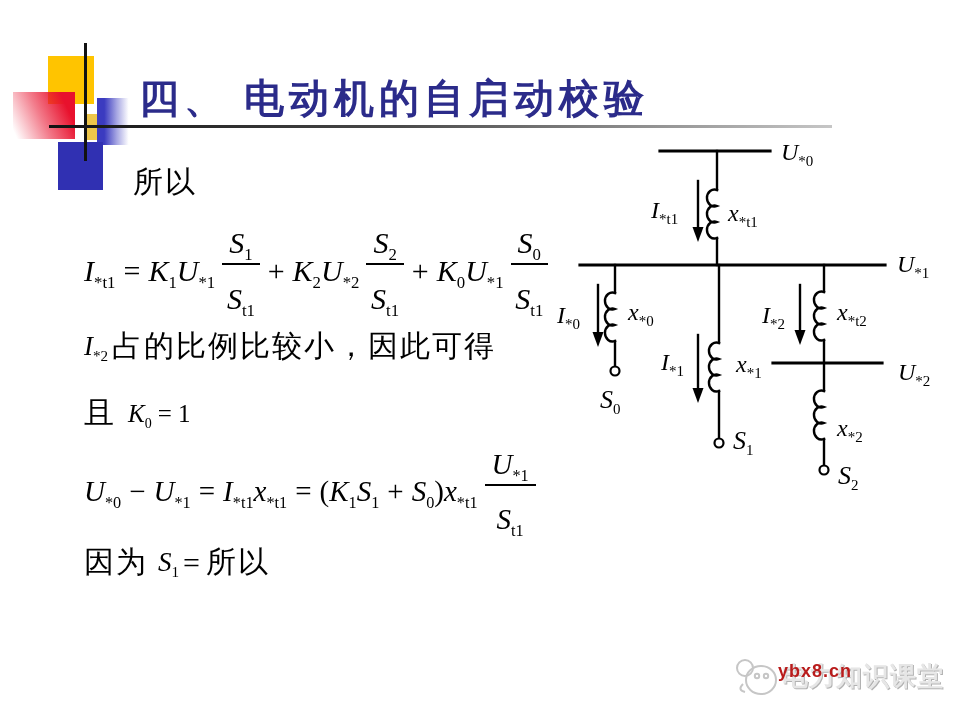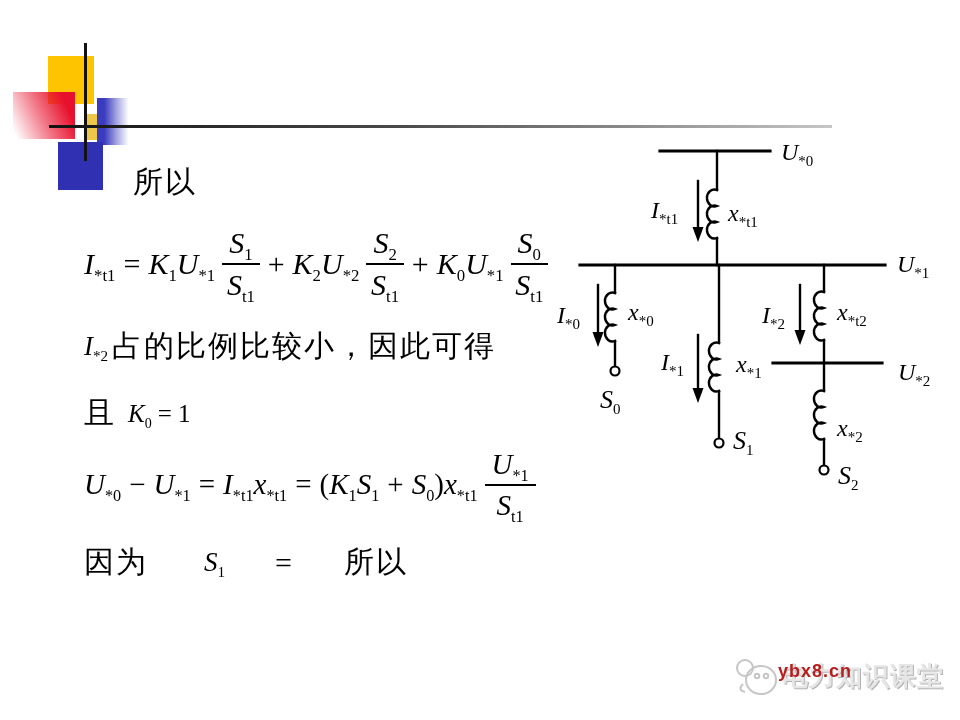--- a/index.html
+++ b/index.html
@@ -21,33 +21,33 @@
   
   .title{position:absolute;left:139px;top:71px;font-size:40px;font-weight:bold;
          color:#2b2b8a;letter-spacing:5px;white-space:nowrap;}
   
   .cn{letter-spacing:2px;}
   .row{position:absolute;display:flex;align-items:center;white-space:nowrap;}
   .vb{font-style:italic;}
   sub{font-size:0.56em;line-height:0;font-style:normal;}
   .frac{display:inline-flex;flex-direction:column;align-items:center;text-align:center;line-height:1.2;}
   .frac .num{border-bottom:2px solid #000;padding:1px 7px 2px;}
-  .frac .den{padding-top:2px;}
+  .frac .den{padding-top:16px;}
   .op{margin:0 8px;}
   .g{display:inline-flex;align-items:flex-end;}
   .mgl{margin-left:7px;}
   #intro{left:133px;top:162px;font-size:30px;}
   #f1{left:84px;top:224px;font-size:30px;}
   #remark1{left:84px;top:326px;font-size:30px;}
   #remark1 .var{font-size:27px;margin-right:4px;}
   #remark2{left:84px;top:393px;font-size:30px;}
   #remark2 .var{font-size:25px;margin:0 6px 0 12px;}
   #remark2 .eqtxt{font-size:25px;margin-right:12px;}
   #f3{left:84px;top:446px;font-size:29px;}
-  #remark3{left:84px;top:542px;font-size:30px;gap:46px;}
+  #remark3{left:84px;top:542px;font-size:30px;}
   #remark3 .var{font-size:27px;margin:0 4px 0 10px;}
   #remark3 .frac{font-size:28px;margin:0 10px 0 6px;}
   #remark3 .post{margin-left:6px;}
   
   #circuit{position:absolute;left:560px;top:135px;width:400px;height:380px;}
   .clabel{position:absolute;font-size:24px;white-space:nowrap;}
   .clabel sub{font-size:15px;}
   .slabel{font-size:26px;}
   
   #wm{position:absolute;left:733px;top:650px;width:220px;height:58px;}
@@ -63,20 +63,21 @@
 <div class="page">
 
   <div class="sq sq-yellow"></div>
   <div class="sq sq-red"></div>
   <div class="sq sq-gold"></div>
   <div class="sq sq-bluegrad"></div>
   <div class="sq sq-blue"></div>
   <div class="abs vline"></div>
   <div class="abs hrule"></div>
 
+  <div class="title">四、 电动机的自启动校验</div>
 
   <div class="row cn" id="intro">所以</div>
 
   <div class="row" id="f1">
     <span><span class="vb">I</span><sub>*t1</sub></span>
     <span class="op">=</span>
     <span class="g">
       <span><span class="vb">K</span><sub>1</sub></span>
       <span><span class="vb">U</span><sub>*1</sub></span>
     </span>

